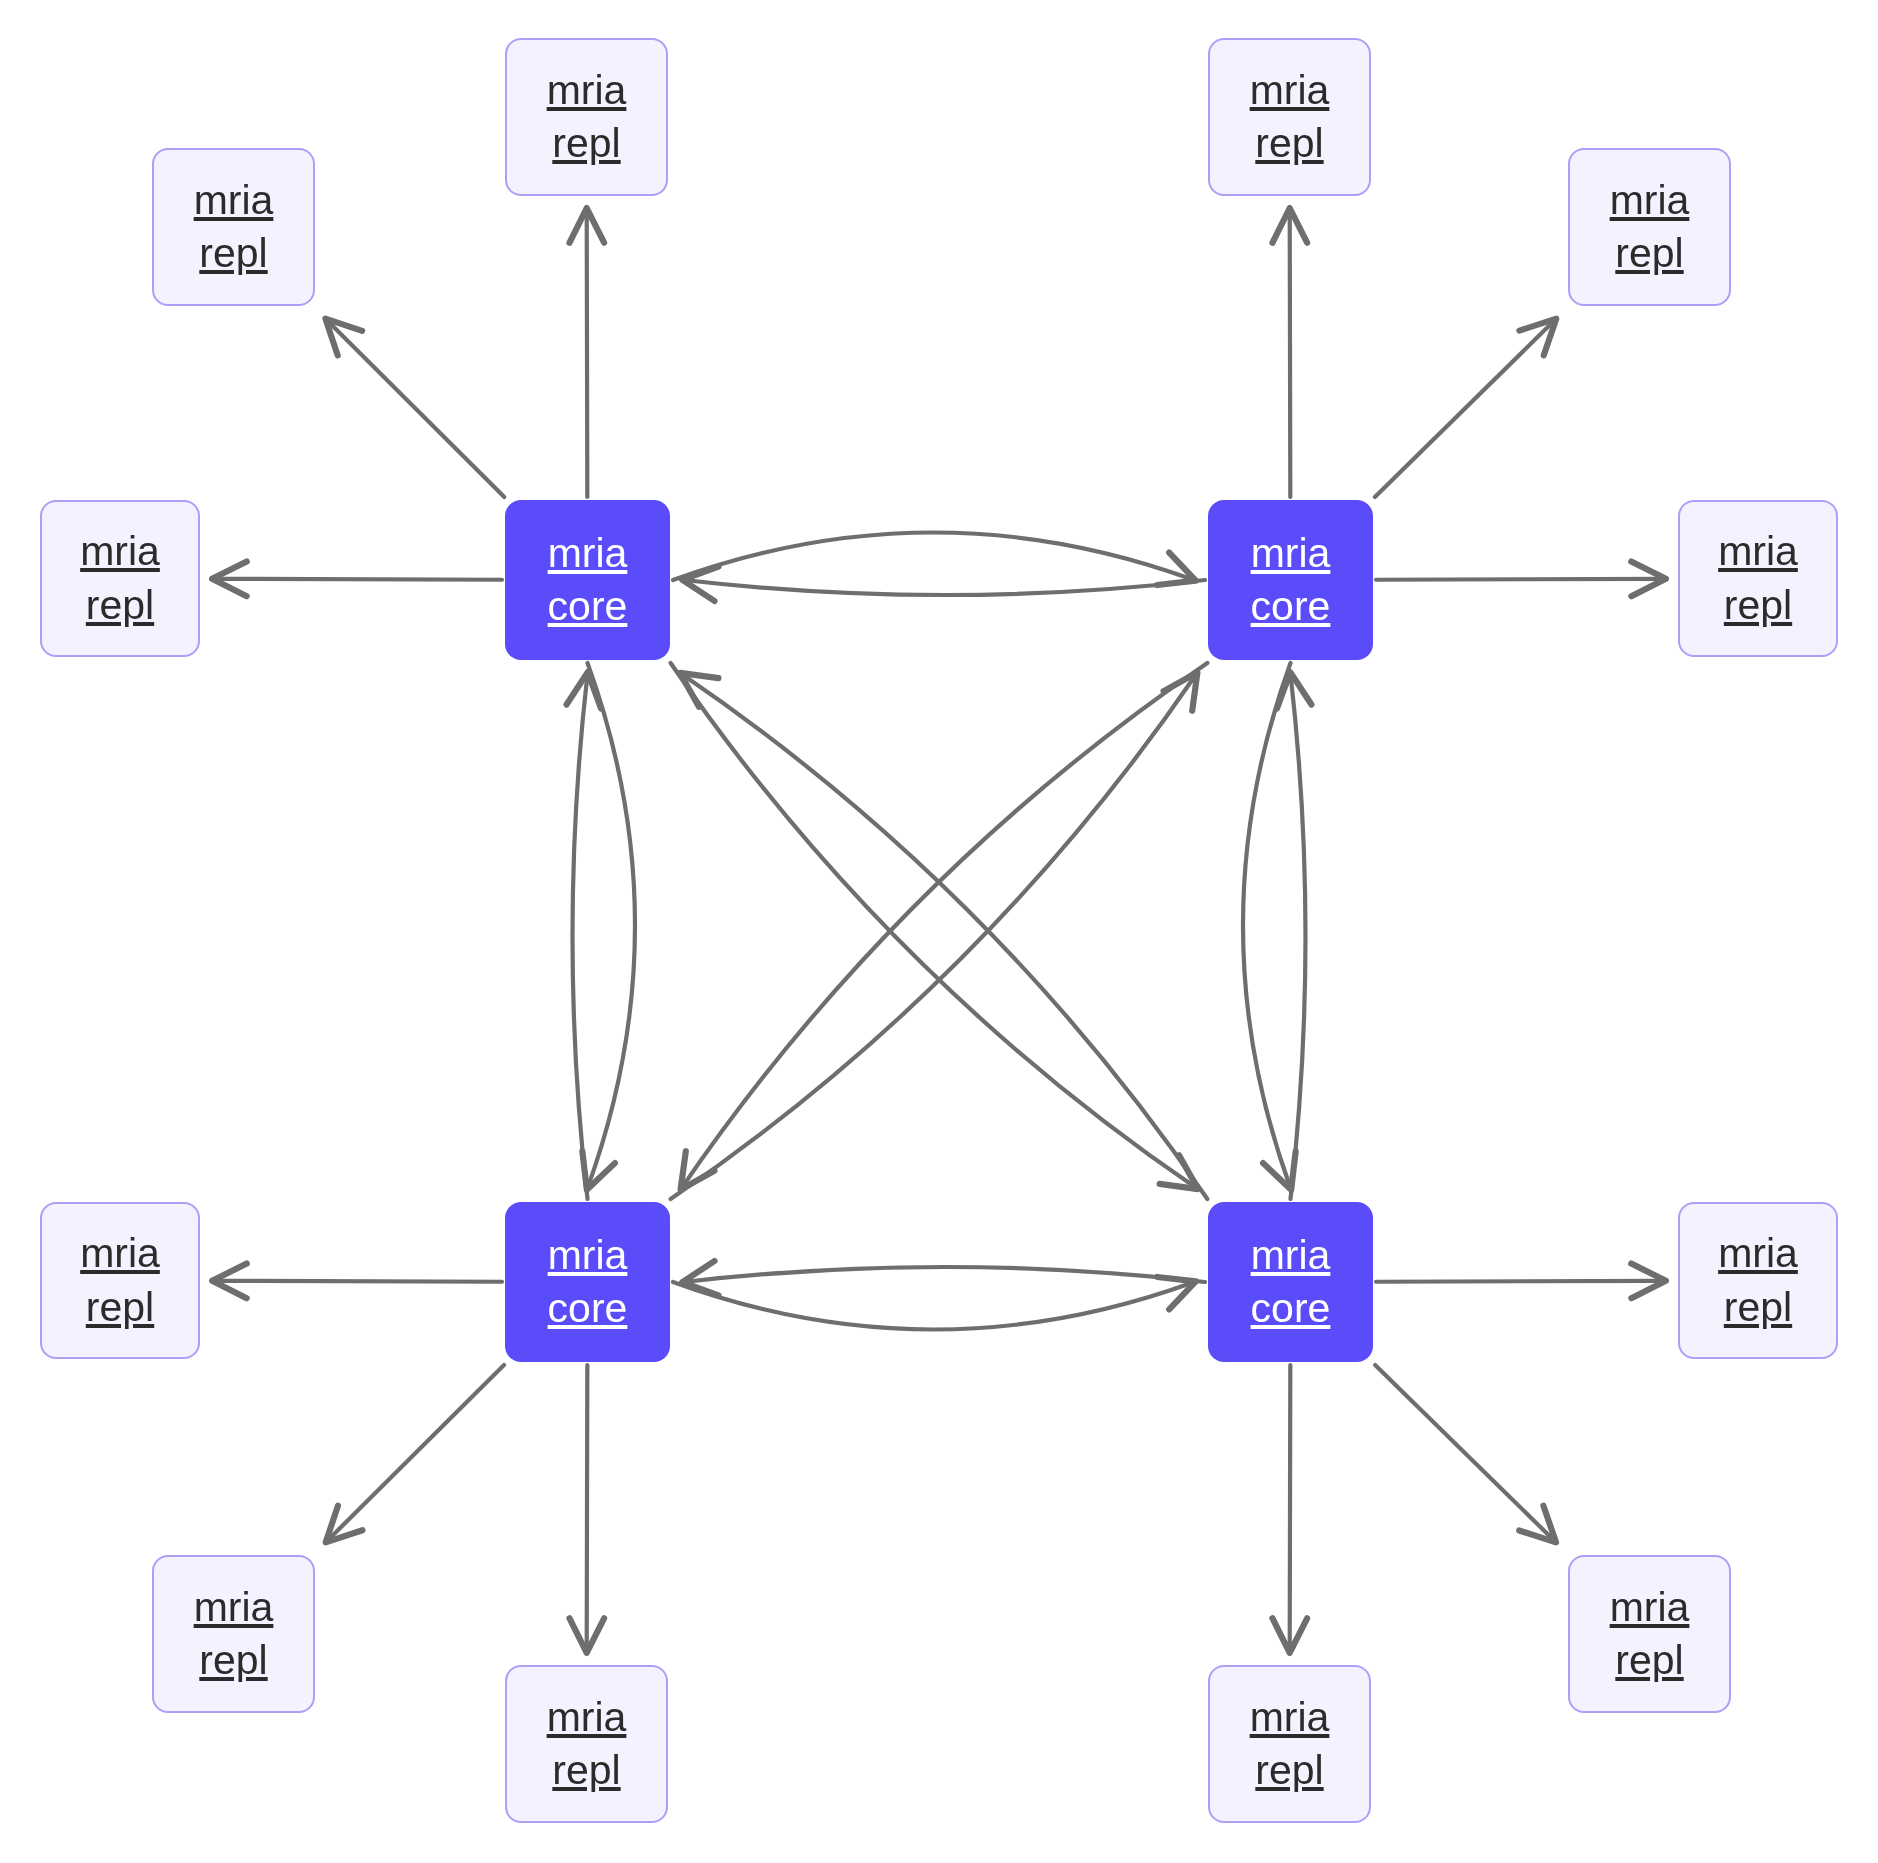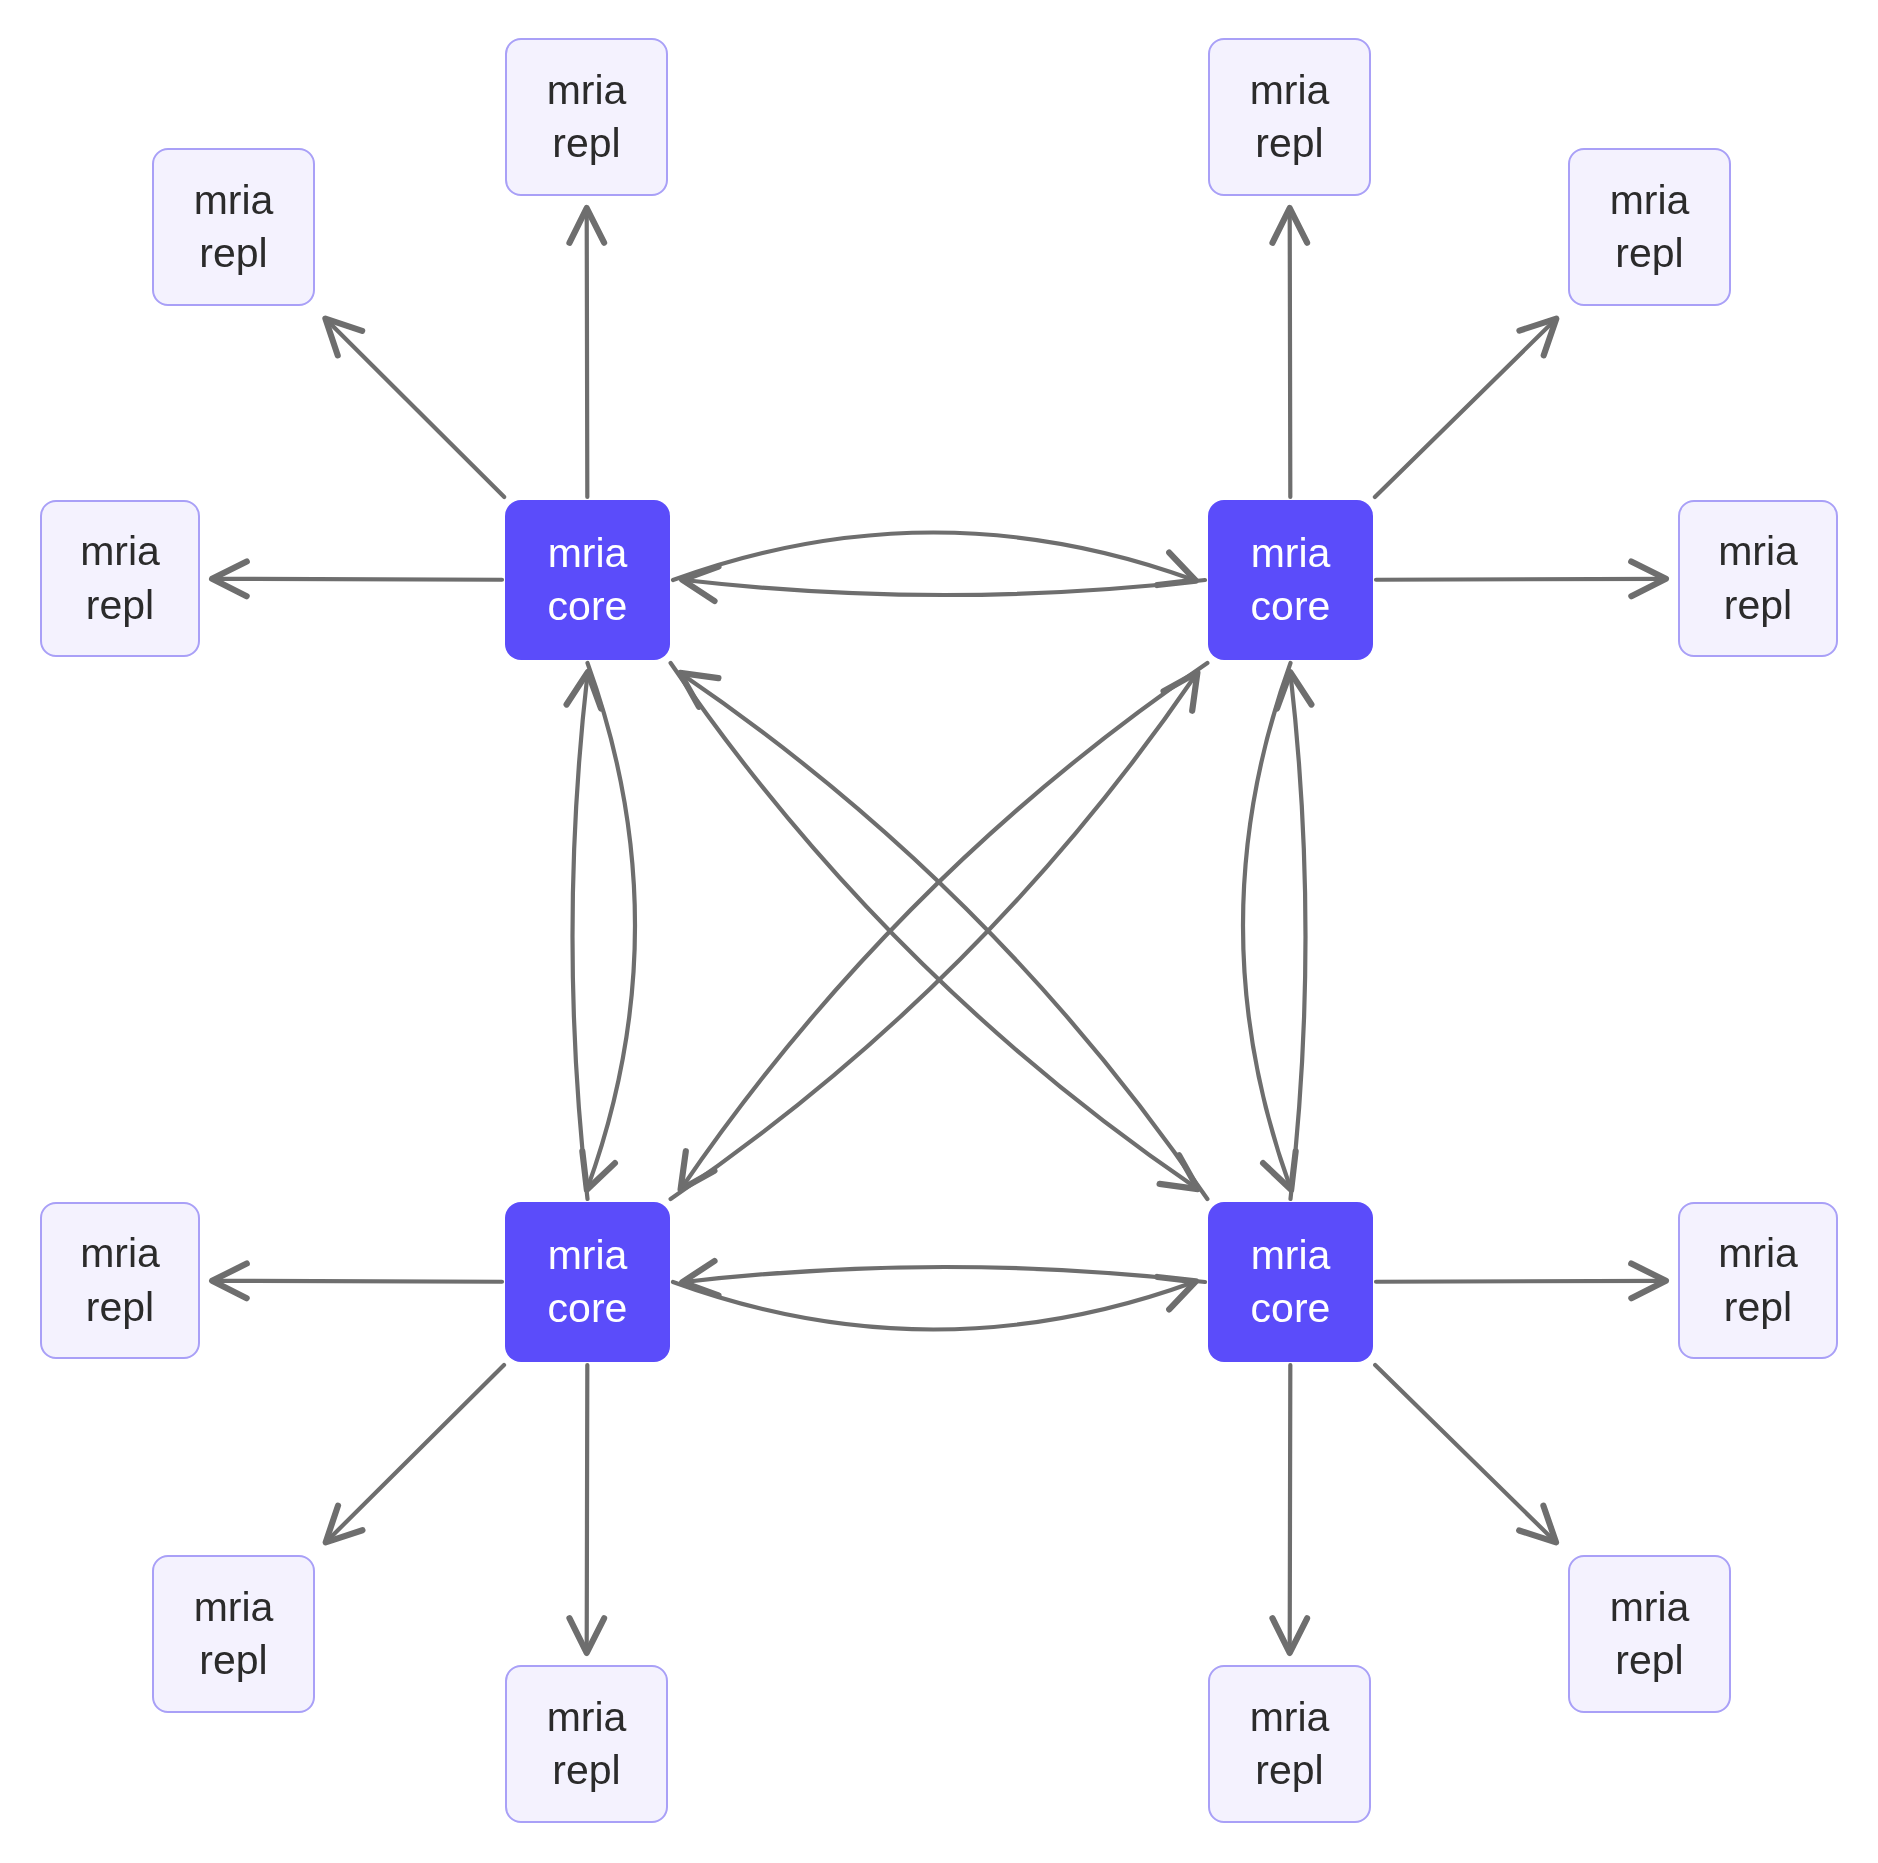--- a/index.html
+++ b/index.html
@@ -35,20 +35,21 @@
     position: absolute;
     box-sizing: border-box;
     display: flex;
     flex-direction: column;
     align-items: center;
     justify-content: center;
     border-radius: 16px;
     line-height: 1.30;
     text-align: center;
     white-space: pre-line;
+    text-decoration: underline;
   }
   .node-core {
     background: #5B4CFA;
     color: #ffffff;
     font-size: 41px;
     border: none;
   }
   .node-repl {
     background: #F4F2FE;
     color: #2b2b2b;

